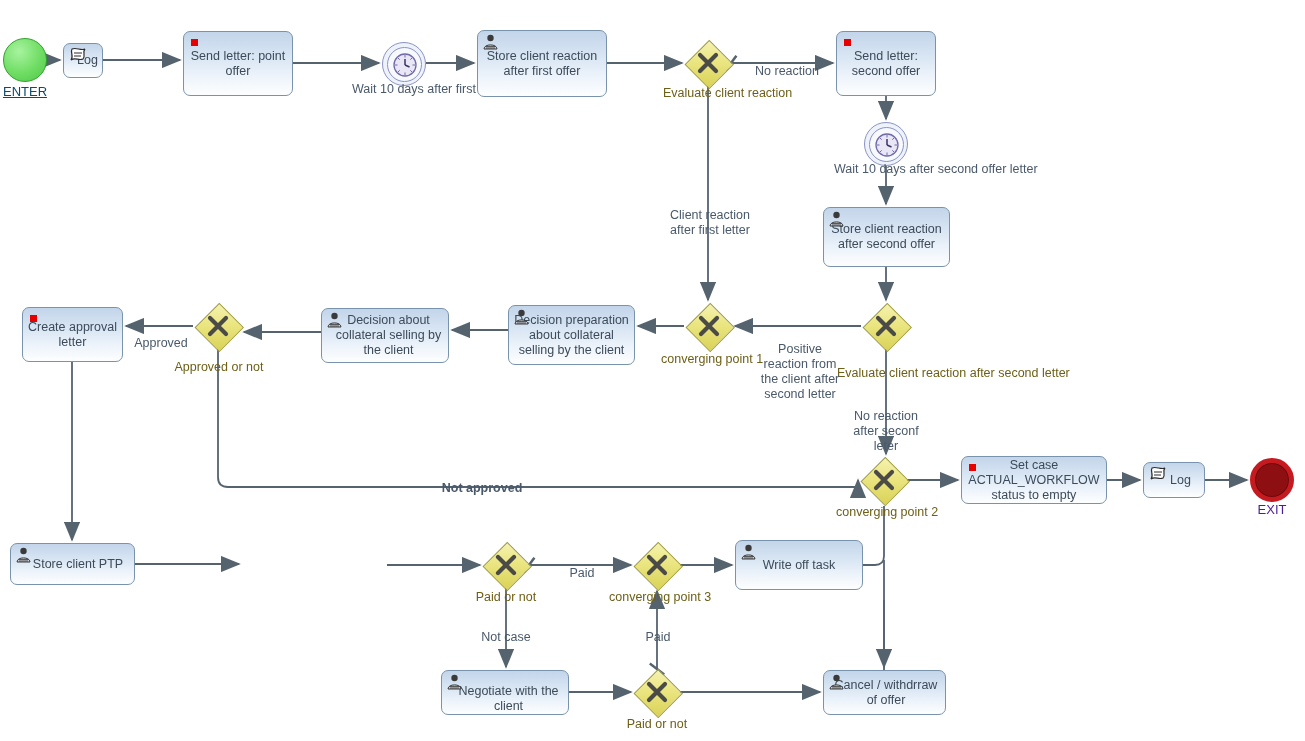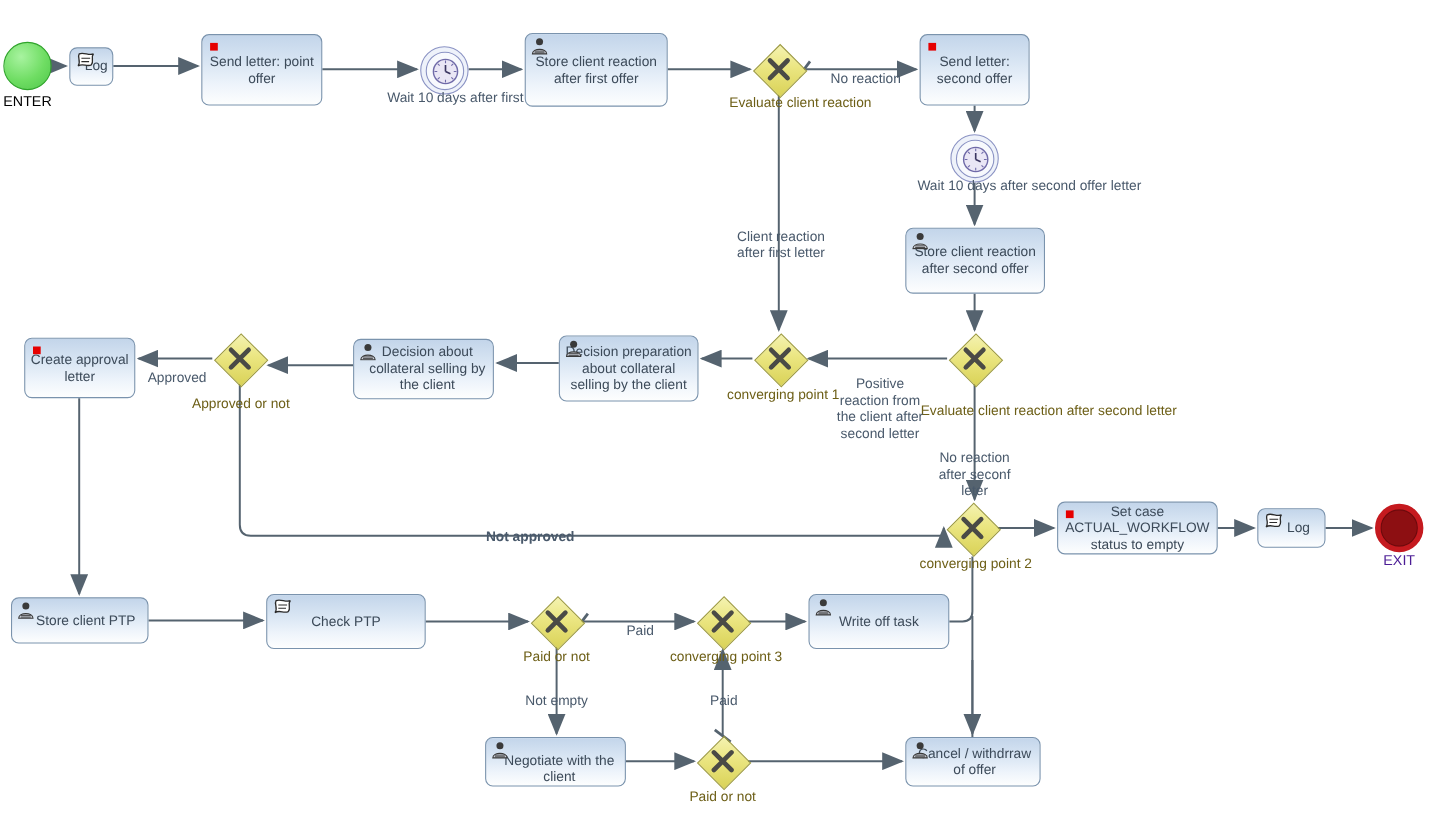--- a/index.html
+++ b/index.html
@@ -43,21 +43,21 @@
   .ev-timer{width:44px;height:44px;border-radius:50%;
     background:#eef2fa;border:1.5px solid #8b93c4;}
   .ev-timer .ring2{position:absolute;left:3.5px;top:3.5px;width:33px;height:33px;
     border-radius:50%;border:1.5px solid #8b93c4;background:#f7f9fd;}
   .ev-timer svg{position:absolute;left:9px;top:9px;}
 
   
   .lbl{position:absolute;color:#49596b;font-size:12.5px;line-height:15px;text-align:center;white-space:pre;}
   .lbl.gwname{color:#6d5f17;}
   .lbl.evname{font-size:13px;}
-  .lbl.enter{color:#000000;font-weight:400;}
+  .lbl.enter{color:#0c4a6e;font-weight:400;text-decoration:underline;}
   .lbl.exit{color:#4c1d95;font-weight:400;}
 </style>
 </head>
 <body>
 
 <div id="canvas">
 
   <svg id="edges" viewBox="0 0 1305 741" xmlns="http://www.w3.org/2000/svg">
     <defs>
       <marker id="ah" markerWidth="11" markerHeight="9" refX="10" refY="4.5" orient="auto">
@@ -295,29 +295,20 @@
     <span class="mk mk-user">
       <svg width="17" height="16" viewBox="0 0 17 16">
           <circle cx="8.5" cy="4" r="3.2" fill="#3a3a3a"></circle>
           <path d="M2,15 C2,9.5 15,9.5 15,15 Z" fill="#c9cdd6" stroke="#3a3a3a" stroke-width="1"></path>
           <path d="M4,12.5 L13,12.5 M4,14 L13,14" stroke="#3a3a3a" stroke-width="0.8"></path>
         </svg>
     </span>
     <span class="tlabel" style="padding-left:16px;">Store client PTP</span>
   </div>
 
-  <div class="node task" style="left:242px;top:540px;width:145px;height:50px;">
-    <span class="mk mk-script">
-      <svg width="20" height="18" viewBox="0 0 20 18">
-          <path d="M3,2 C7,0 12,4 16,2 C13,5 17,9 14,12 C10,14 6,10 2,13 C5,9 1,5 3,2 Z" fill="#fff" stroke="#2b2b2b" stroke-width="1.2"></path>
-          <path d="M5,6 L13,6 M5,9 L12,9" stroke="#2b2b2b" stroke-width="1"></path>
-        </svg>
-    </span>
-    <span class="tlabel">Check PTP</span>
-  </div>
 
   <div class="node gw" style="left:483px;top:542px;">
     <span class="dia"></span>
     <svg class="xg" viewBox="0 0 46 46">
         <path d="M15,15 L31,31 M31,15 L15,31" stroke="#4a4a46" stroke-width="4.2" stroke-linecap="round"></path>
       </svg>
   </div>
   <div class="lbl gwname" style="left:461px;top:590px;width:90px;">Paid or not</div>
 
   <div class="node gw" style="left:634px;top:542px;">
@@ -375,16 +366,16 @@
   <div class="lbl" style="left:750px;top:342px;width:100px;">Positive
 reaction from
 the client after
 second letter</div>
   <div class="lbl" style="left:840px;top:409px;width:92px;">No reaction
 after seconf
 leter</div>
   <div class="lbl" style="left:126px;top:336px;width:70px;">Approved</div>
   <div class="lbl" style="left:439px;top:481px;width:86px;font-weight:bold;">Not approved</div>
   <div class="lbl" style="left:564px;top:566px;width:36px;">Paid</div>
-  <div class="lbl" style="left:477px;top:630px;width:58px;">Not empty</div>
+  <div class="lbl" style="left:477px;top:630px;width:58px;">Not case</div>
   <div class="lbl" style="left:640px;top:630px;width:36px;">Paid</div>
 
 </div>
 
 </body></html>

